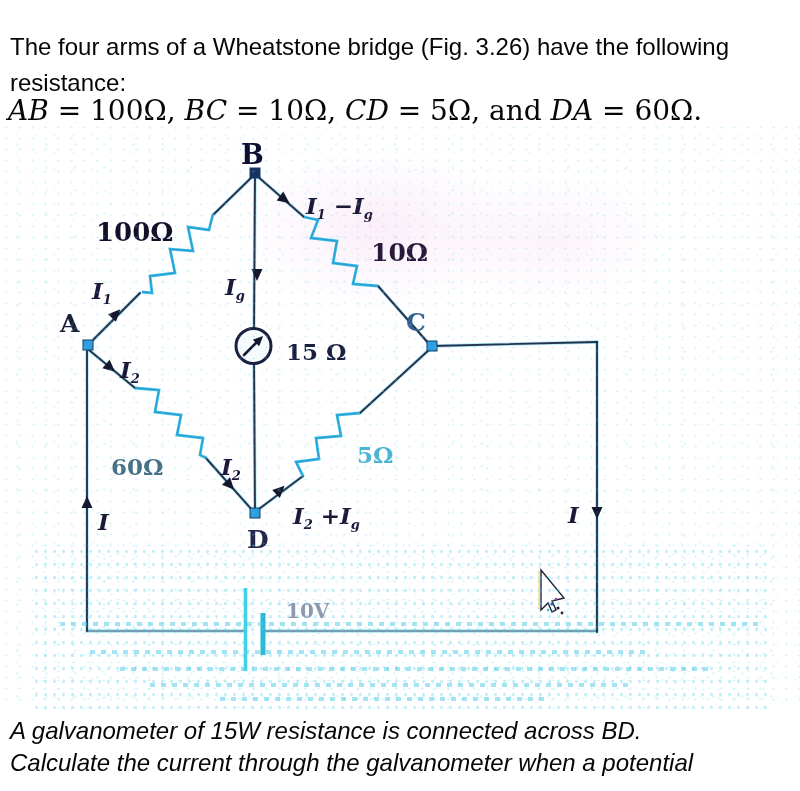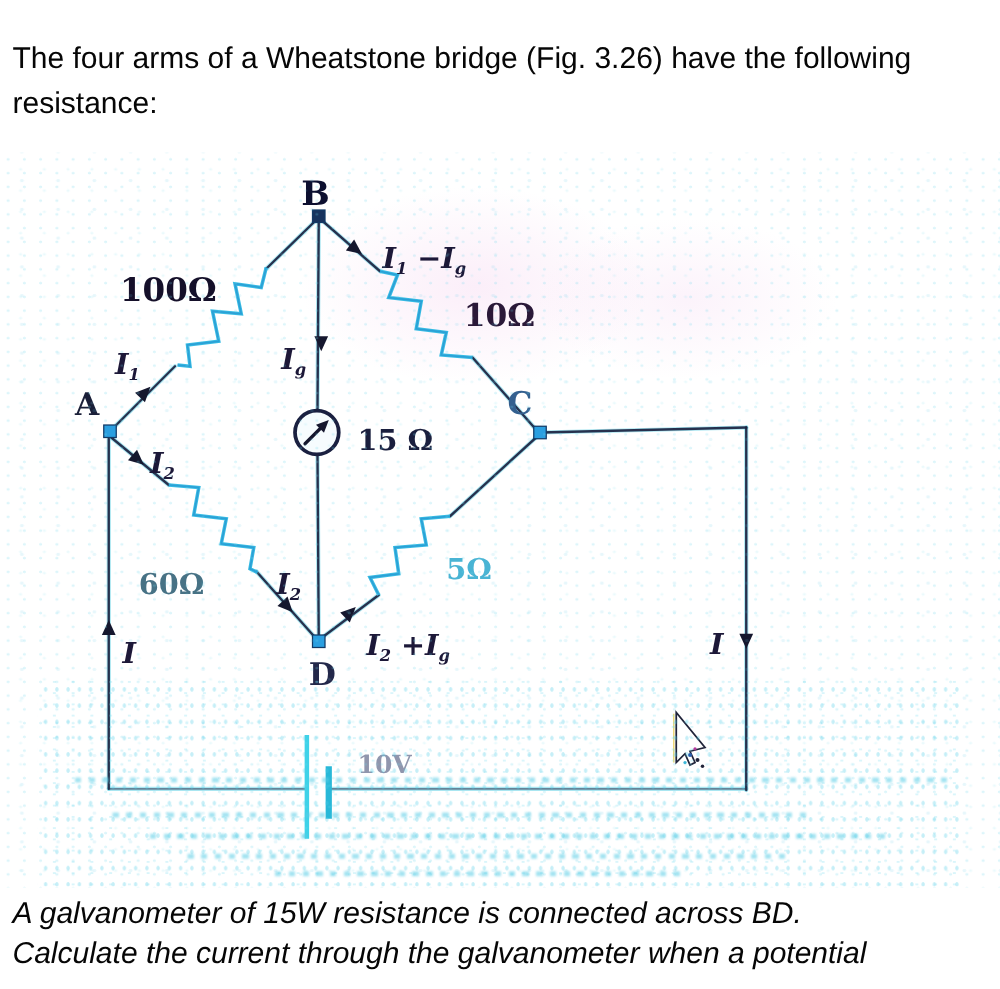--- a/index.html
+++ b/index.html
@@ -49,20 +49,21 @@
   .cur{font-family:"DejaVu Serif",serif;font-style:italic;font-weight:bold;font-size:23px;fill:#1c1838;}
   .cur .sub{font-size:13px;}
 </style>
 </head>
 <body>
 
 <div class="canvas">
 
   <div class="qline" style="top:8px">The four arms of a Wheatstone bridge (Fig. 3.26) have the following</div>
   <div class="qline" style="top:44px">resistance:</div>
+  <div class="mathline"><span class="it">AB</span><span> = 100Ω, </span><span class="it">BC</span><span> = 10Ω, </span><span class="it">CD</span><span> = 5Ω,  and  </span><span class="it">DA</span><span> = 60Ω.</span></div>
 
   <div class="tint" style="left:240px;top:125px;width:280px;height:160px;background:radial-gradient(closest-side,rgba(236,170,225,.20),transparent)"></div>
   <div class="tint" style="left:430px;top:150px;width:240px;height:130px;background:radial-gradient(closest-side,rgba(236,180,230,.16),transparent)"></div>
 
   <svg class="diagram" viewBox="0 0 800 791">
 
     <g>
       <polyline class="wireC" points="88,321 140,269"></polyline>
       <polyline class="wireC" points="213,191 254,151"></polyline>
       <polyline class="wireC" points="256,151 304,193"></polyline>

